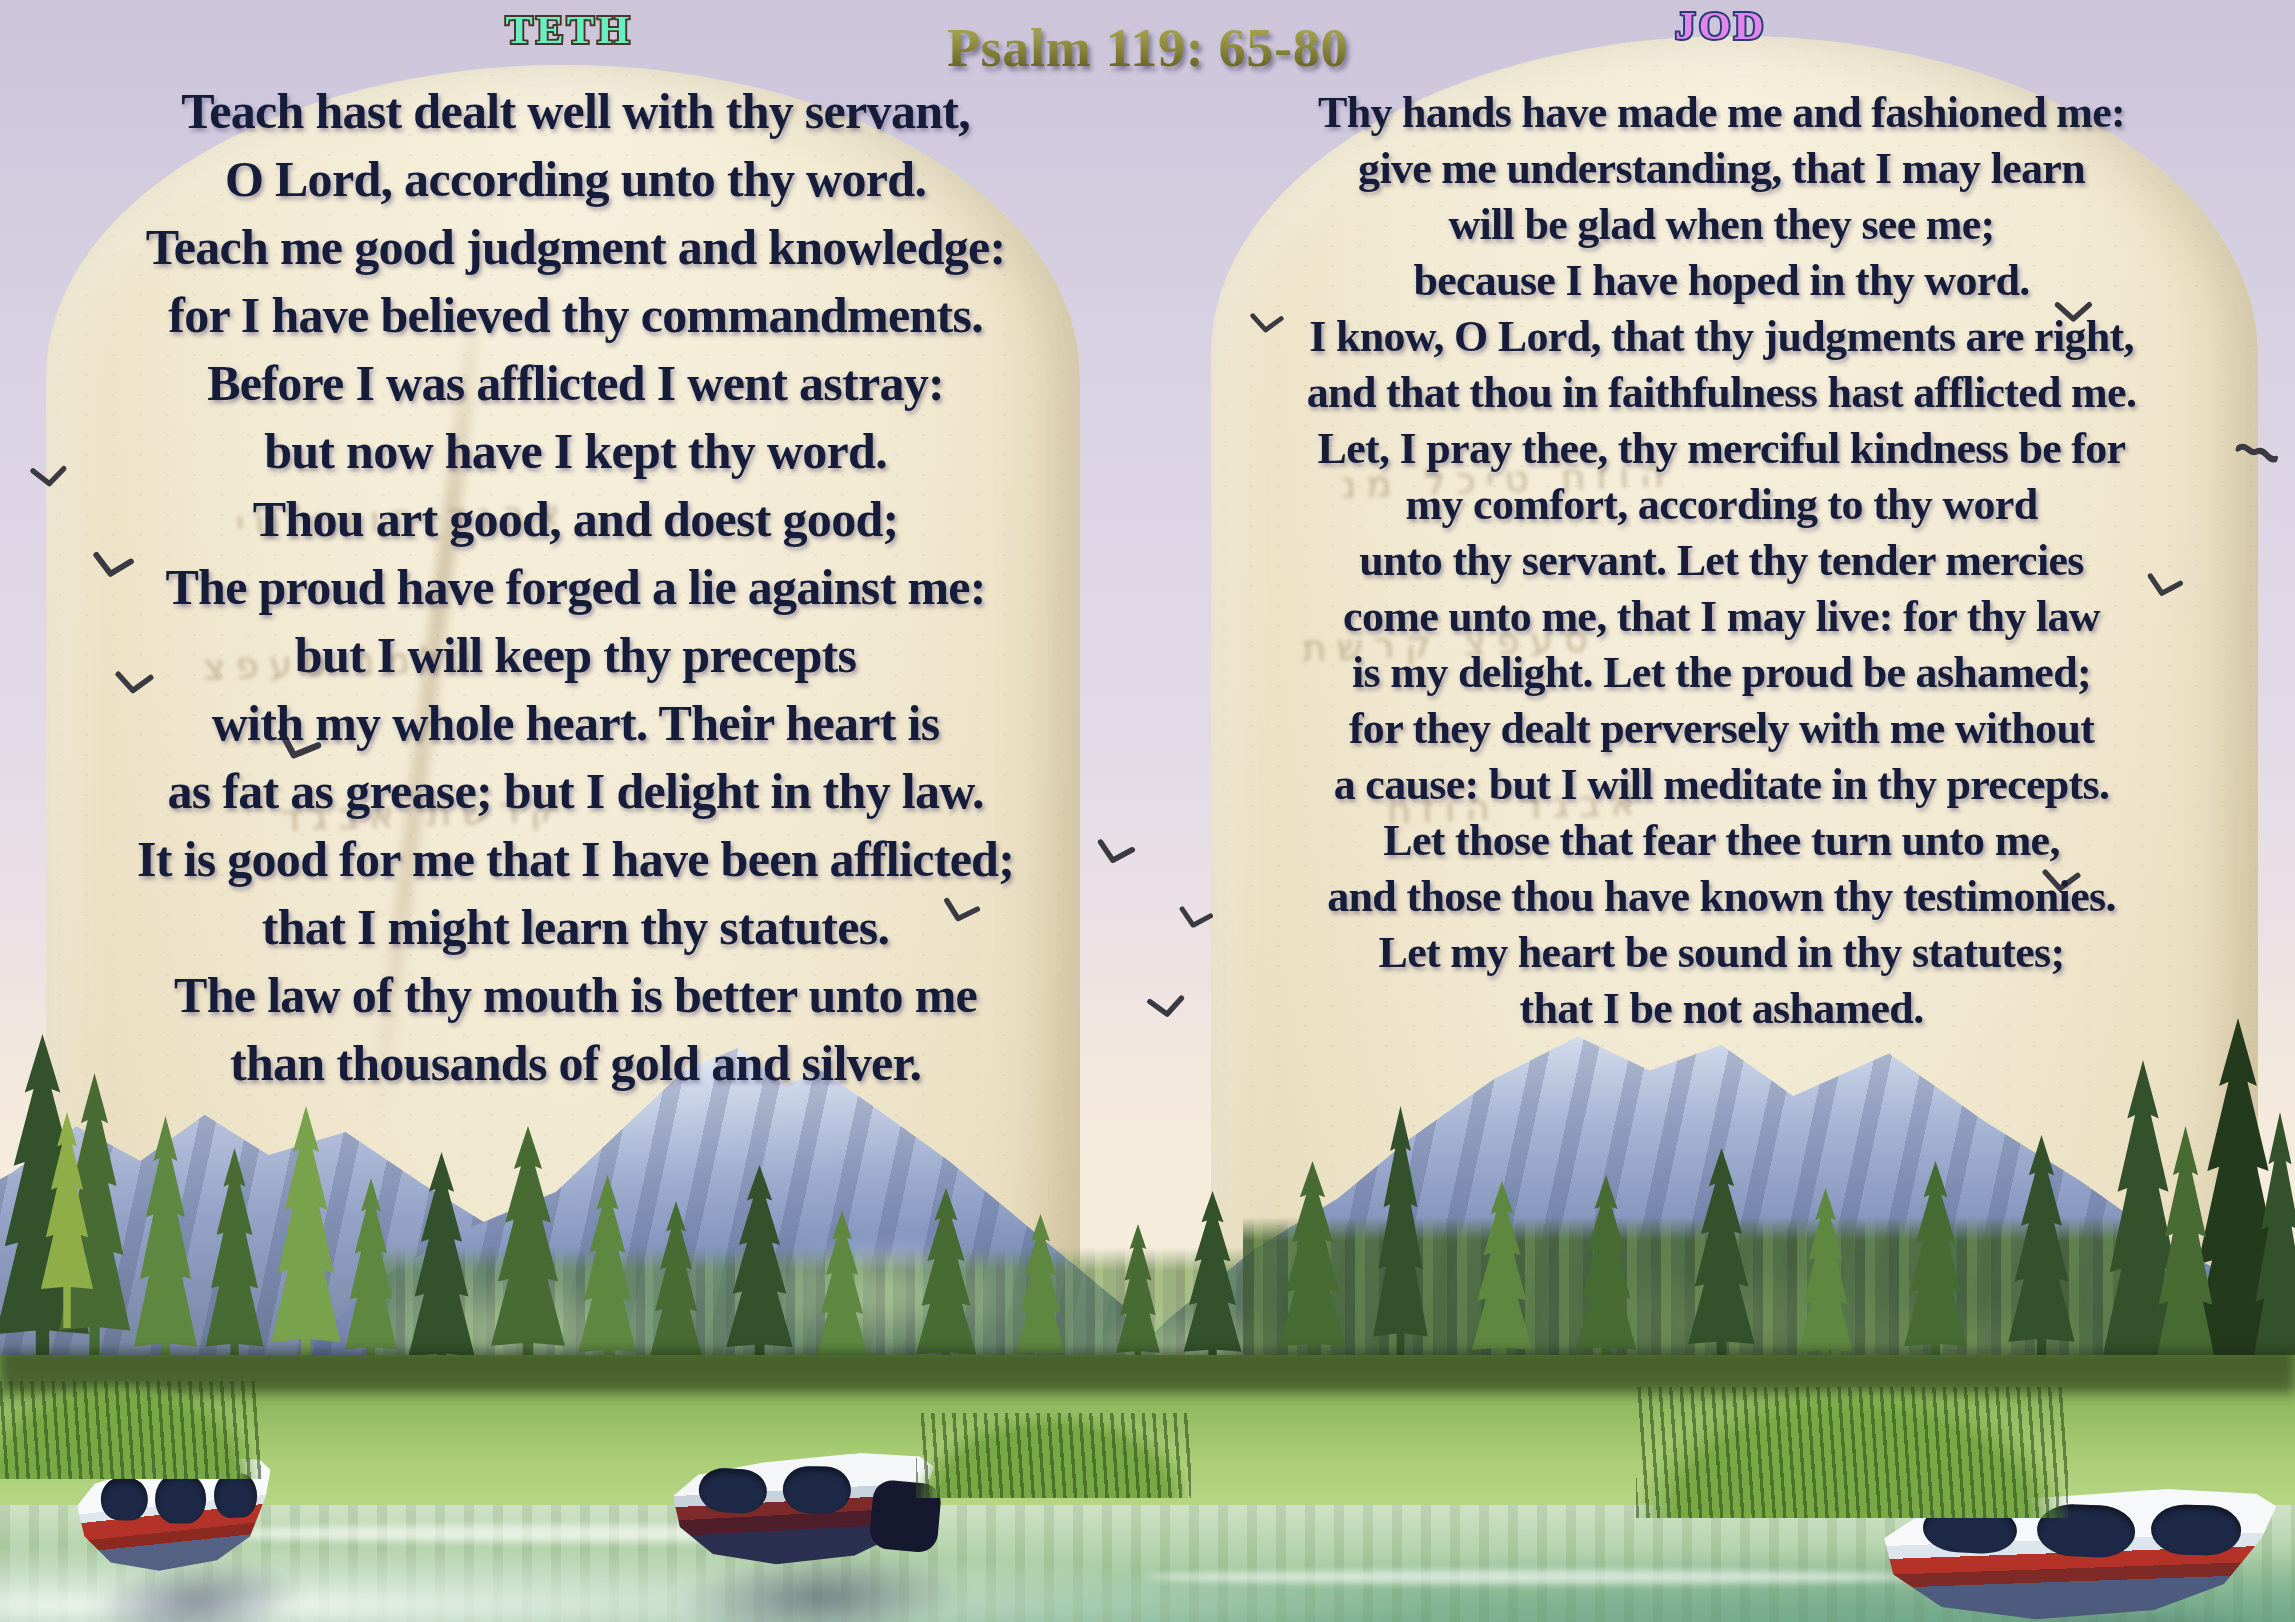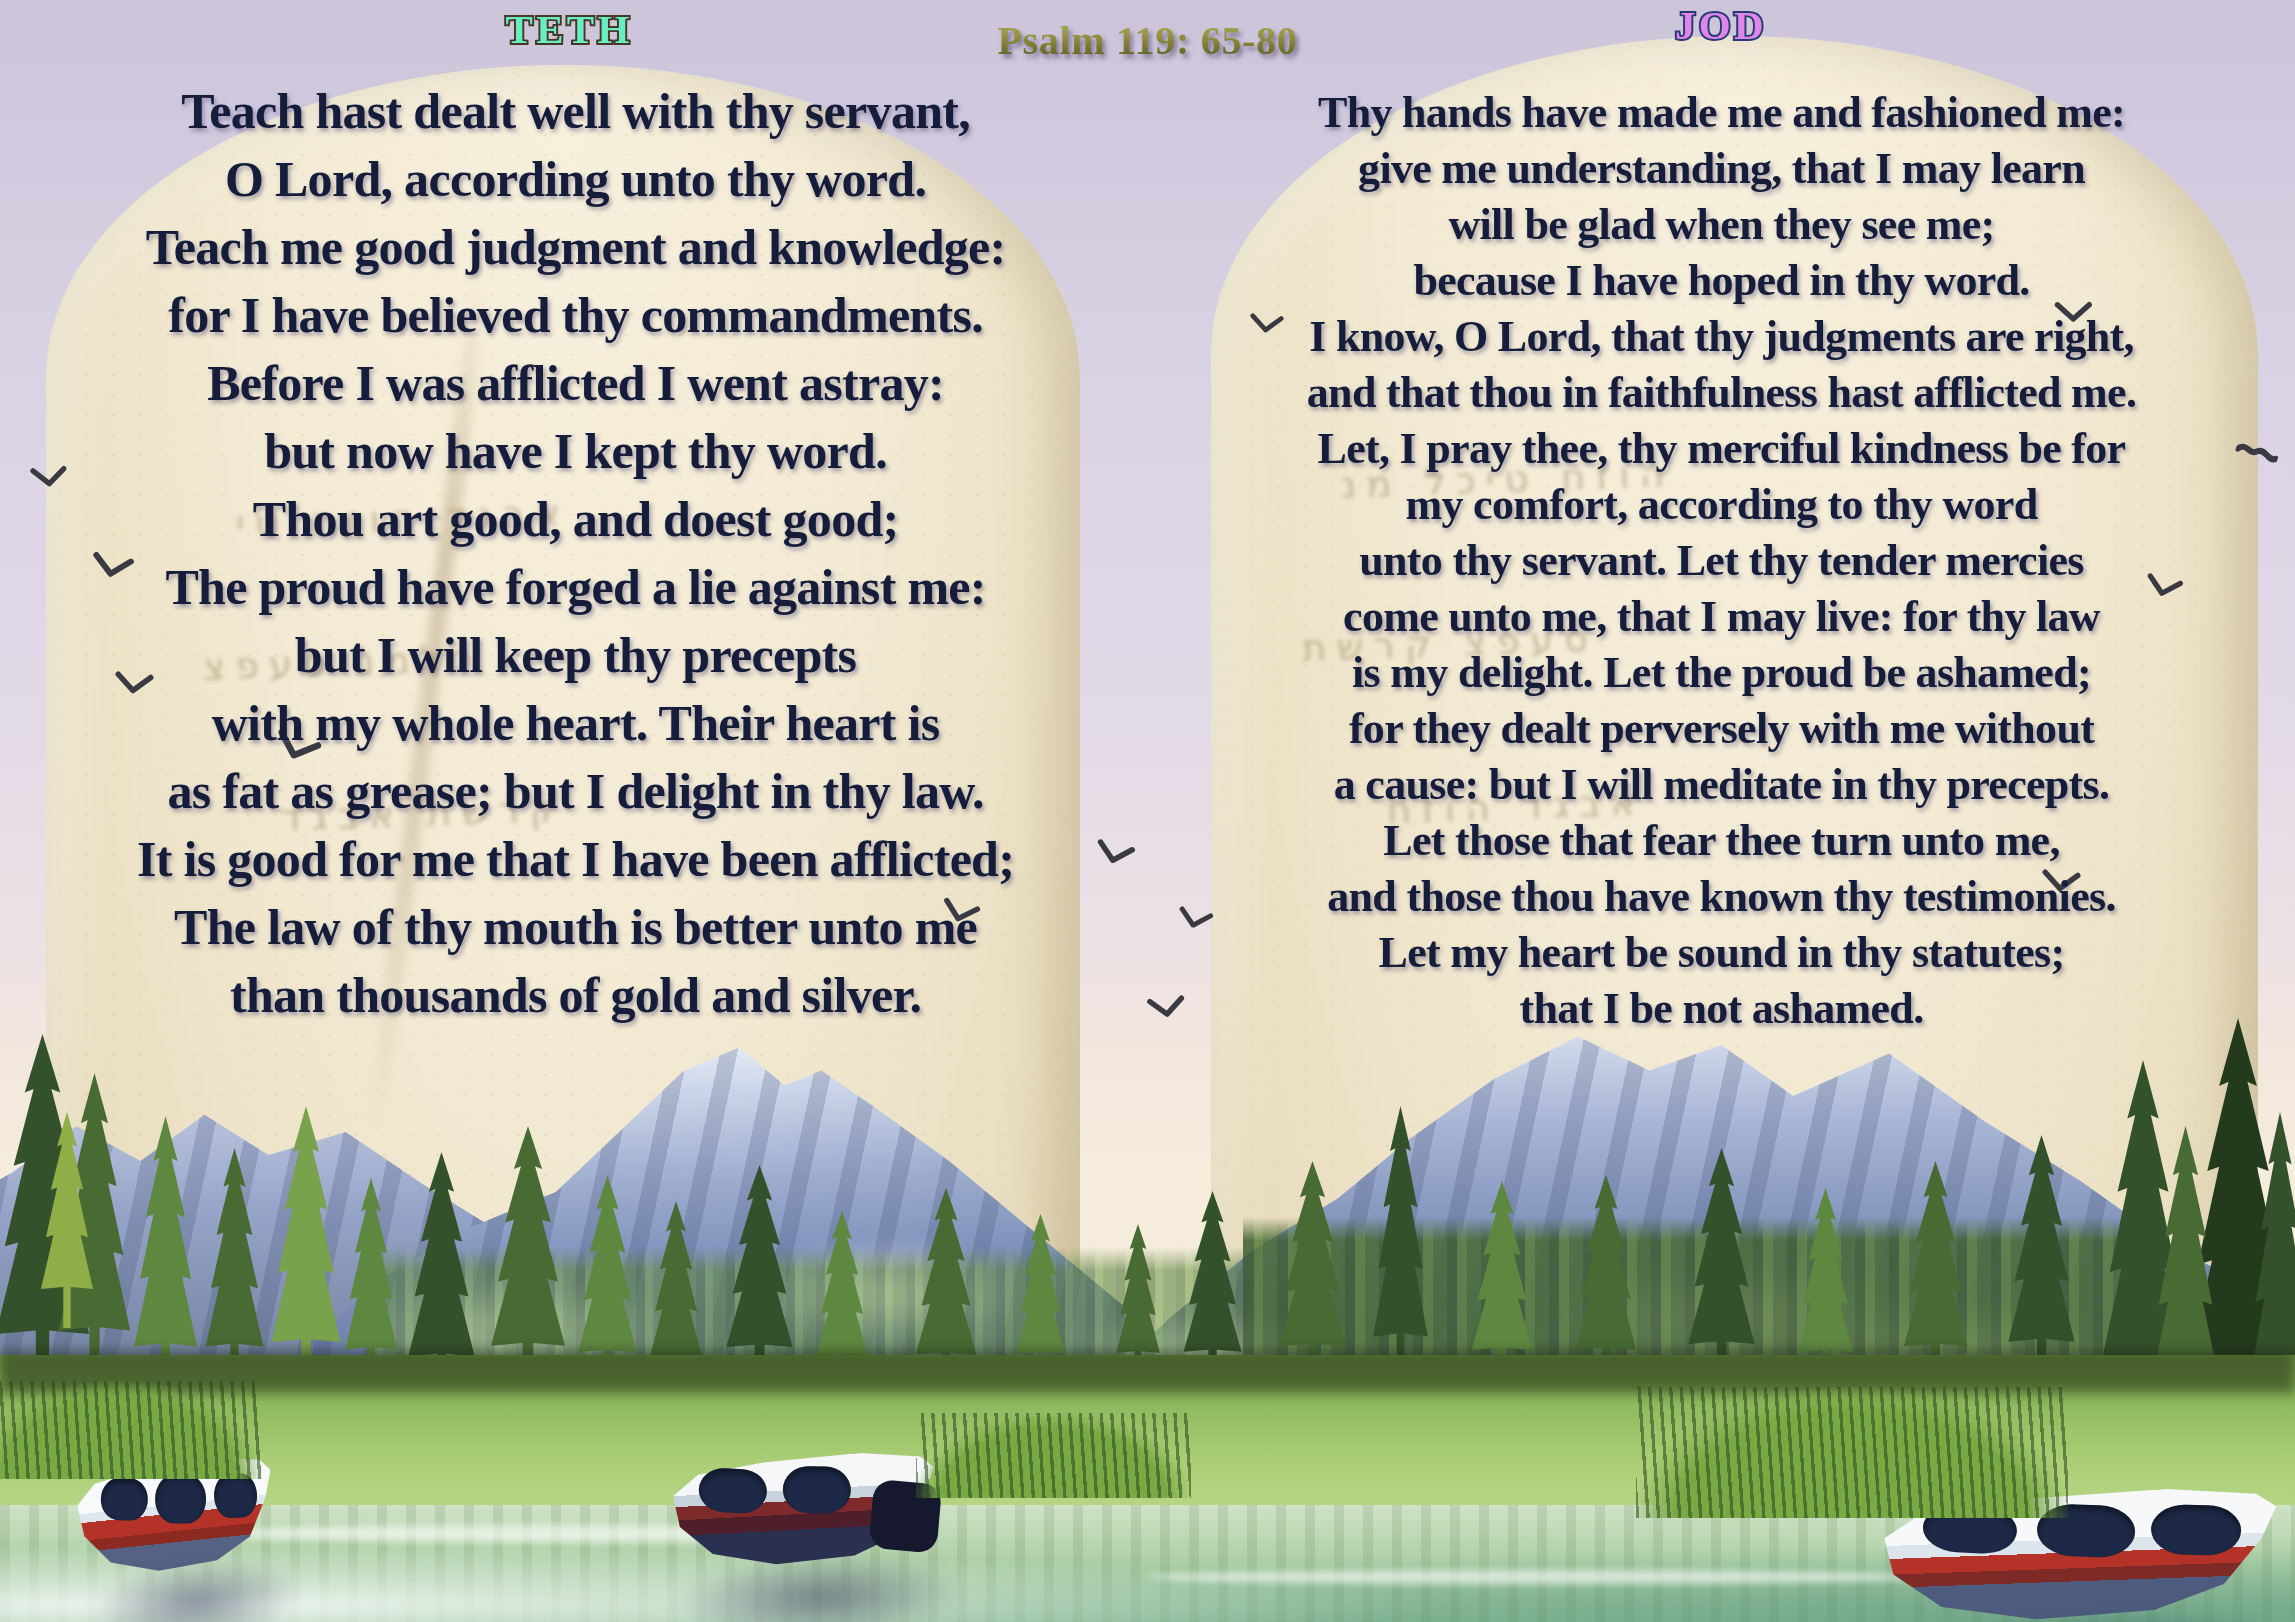--- a/index.html
+++ b/index.html
@@ -76,21 +76,21 @@
     background:radial-gradient(ellipse,rgba(35,45,75,.5),rgba(35,45,75,0) 70%);}
   
   .bird{position:absolute;z-index:10;}
   .bird path{stroke:#3a3a42;fill:none;stroke-width:3.4;stroke-linecap:round;stroke-linejoin:round;}
   
   .heading{position:absolute;z-index:11;text-align:center;font-weight:700;letter-spacing:3.3px;}
   #teth-heading{left:19.6px;width:1099px;top:5.2px;font-size:41px;color:#66efc2;
     -webkit-text-stroke:3.9px #4b3526;paint-order:stroke fill;}
   #jod-heading{left:1158px;width:1126px;top:1.3px;font-size:41px;color:#e085ea;
     -webkit-text-stroke:3.9px #273c72;paint-order:stroke fill;}
-  #psalm-title{left:0;width:100%;top:17px;font-size:40px;letter-spacing:0.7px;
+  #psalm-title{left:0;width:100%;top:17px;font-size:54px;letter-spacing:0.7px;
     background:linear-gradient(180deg,#b5b35c 0%,#8f8c3d 45%,#55501e 100%);
     -webkit-background-clip:text;background-clip:text;color:transparent;
     filter:drop-shadow(3.3px 4.6px 2.6px rgba(60,52,92,.55));}
   .col{position:absolute;z-index:11;text-align:center;font-weight:700;color:#151d3a;
     white-space:nowrap;letter-spacing:-0.7px;
     text-shadow:2px 3.3px 4.6px rgba(84,74,116,.5);}
   #col-teth{left:19.6px;width:1112px;top:77px;font-size:50px;line-height:68px;}
   #col-jod{left:1152px;width:1139px;top:85px;font-size:44px;line-height:56px;}
 </style>
 </head>
@@ -232,20 +232,21 @@
     <div>Teach me good judgment and knowledge:</div>
     <div>for I have believed thy commandments.</div>
     <div>Before I was afflicted I went astray:</div>
     <div>but now have I kept thy word.</div>
     <div>Thou art good, and doest good;</div>
     <div>The proud have forged a lie against me:</div>
     <div>but I will keep thy precepts</div>
     <div>with my whole heart. Their heart is</div>
     <div>as fat as grease; but I delight in thy law.</div>
     <div>It is good for me that I have been afflicted;</div>
+    <div>that I might learn thy statutes.</div>
     <div>The law of thy mouth is better unto me</div>
     <div>than thousands of gold and silver.</div>
   </div>
 
   <div class="col" id="col-jod">
     <div>Thy hands have made me and fashioned me:</div>
     <div>give me understanding, that I may learn</div>
     <div>will be glad when they see me;</div>
     <div>because I have hoped in thy word.</div>
     <div>I know, O Lord, that thy judgments are right,</div>

